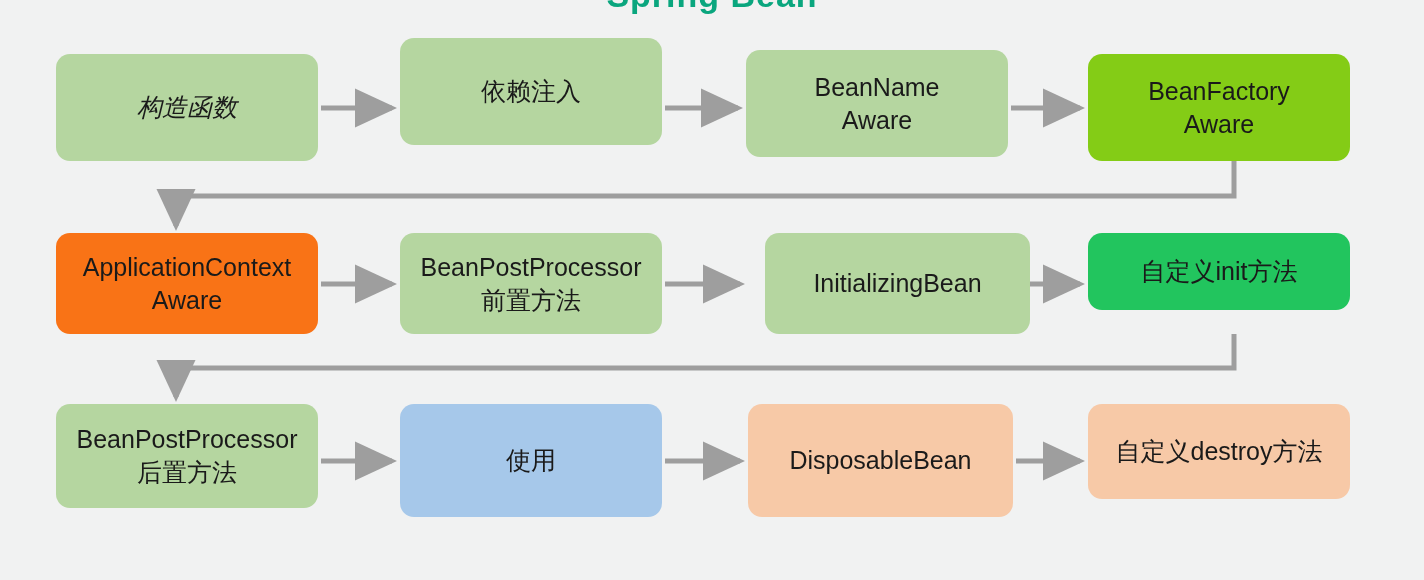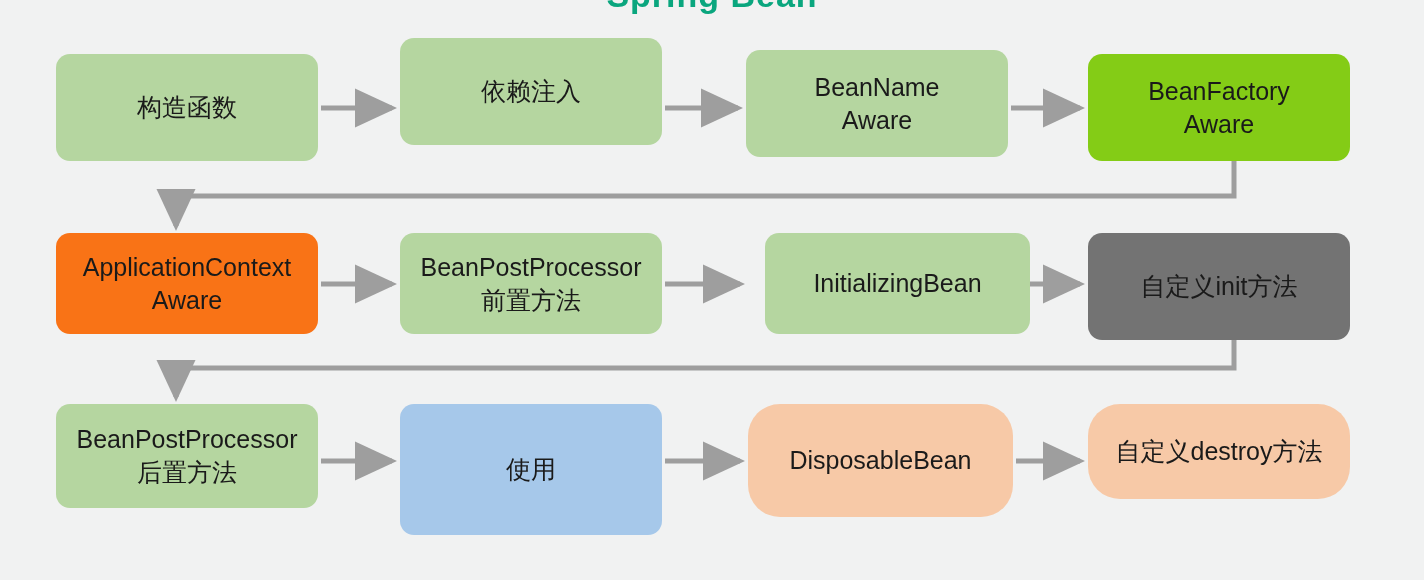--- a/index.html
+++ b/index.html
@@ -43,21 +43,21 @@
     text-align: center;
     color: #1a1a1a;
     font-size: 25px;
     line-height: 1.32;
     padding: 0 8px;
     box-sizing: border-box;
     white-space: pre-line;
   }
   .node.green  { background: #b5d6a0; }
   .node.blue   { background: #a6c8ea; }
-  .node.orange { background: #f7c9a7; border-radius: 32px; }
+  .node.orange { background: #f7c9a7; }
   .svg-layer {
     position: absolute;
     left: 0;
     top: 0;
     width: 1424px;
     height: 580px;
     pointer-events: none;
   }
 </style>
 </head>
@@ -84,31 +84,31 @@
     <line x1="665" y1="284" x2="740" y2="284" stroke="#9e9e9e" stroke-width="5" marker-end="url(#ah)"></line>
     <line x1="1016" y1="284" x2="1080" y2="284" stroke="#9e9e9e" stroke-width="5" marker-end="url(#ah)"></line>
 
     <path d="M1234,334 L1234,368 L176,368 L176,397" fill="none" stroke="#9e9e9e" stroke-width="5" marker-end="url(#ah)"></path>
 
     <line x1="321" y1="461" x2="392" y2="461" stroke="#9e9e9e" stroke-width="5" marker-end="url(#ah)"></line>
     <line x1="665" y1="461" x2="740" y2="461" stroke="#9e9e9e" stroke-width="5" marker-end="url(#ah)"></line>
     <line x1="1016" y1="461" x2="1080" y2="461" stroke="#9e9e9e" stroke-width="5" marker-end="url(#ah)"></line>
   </svg>
 
-  <div class="node green" style="left: 56px; top: 54px; width: 262px; height: 107px; background: rgb(181, 214, 160);">构造函数</div>
+  <div class="node green" style="left: 56px; top: 54px; width: 262px; height: 107px; background: rgb(181, 214, 160); font-style: italic;">构造函数</div>
   <div class="node green" style="left: 400px; top: 38px; width: 262px; height: 107px; background: rgb(181, 214, 160);">依赖注入</div>
   <div class="node green" style="left: 746px; top: 50px; width: 262px; height: 107px; background: rgb(181, 214, 160);">BeanName
 Aware</div>
   <div class="node green" style="left: 1088px; top: 54px; width: 262px; height: 107px; background: #84cc16;">BeanFactory
 Aware</div>
   <div class="node green" style="left: 56px; top: 233px; width: 262px; height: 101px; background: #f97316;">ApplicationContext
 Aware</div>
   <div class="node green" style="left: 400px; top: 233px; width: 262px; height: 101px; background: rgb(181, 214, 160);">BeanPostProcessor
 前置方法</div>
   <div class="node green" style="left: 748px; top: 233px; width: 265px; height: 101px; background: rgb(181, 214, 160); margin-left: 17px;">InitializingBean</div>
-  <div class="node green" style="left: 1088px; top: 233px; width: 262px; height: 107px; background: #737373;">自定义init方法</div>
+  <div class="node green" style="left: 1088px; top: 233px; width: 262px; height: 77px; background: #22c55e;">自定义init方法</div>
   <div class="node green" style="left: 56px; top: 404px; width: 262px; height: 104px; background: rgb(181, 214, 160);">BeanPostProcessor
 后置方法</div>
-  <div class="node blue" style="left: 400px; top: 404px; width: 262px; height: 131px; background: rgb(166, 200, 234);">使用</div>
+  <div class="node blue" style="left: 400px; top: 404px; width: 262px; height: 113px; background: rgb(166, 200, 234);">使用</div>
   <div class="node orange" style="left: 748px; top: 404px; width: 265px; height: 113px; background: rgb(247, 201, 167);">DisposableBean</div>
   <div class="node orange" style="left: 1088px; top: 404px; width: 262px; height: 95px; background: rgb(247, 201, 167);">自定义destroy方法</div>
 
 </div>
 
 </body></html>

